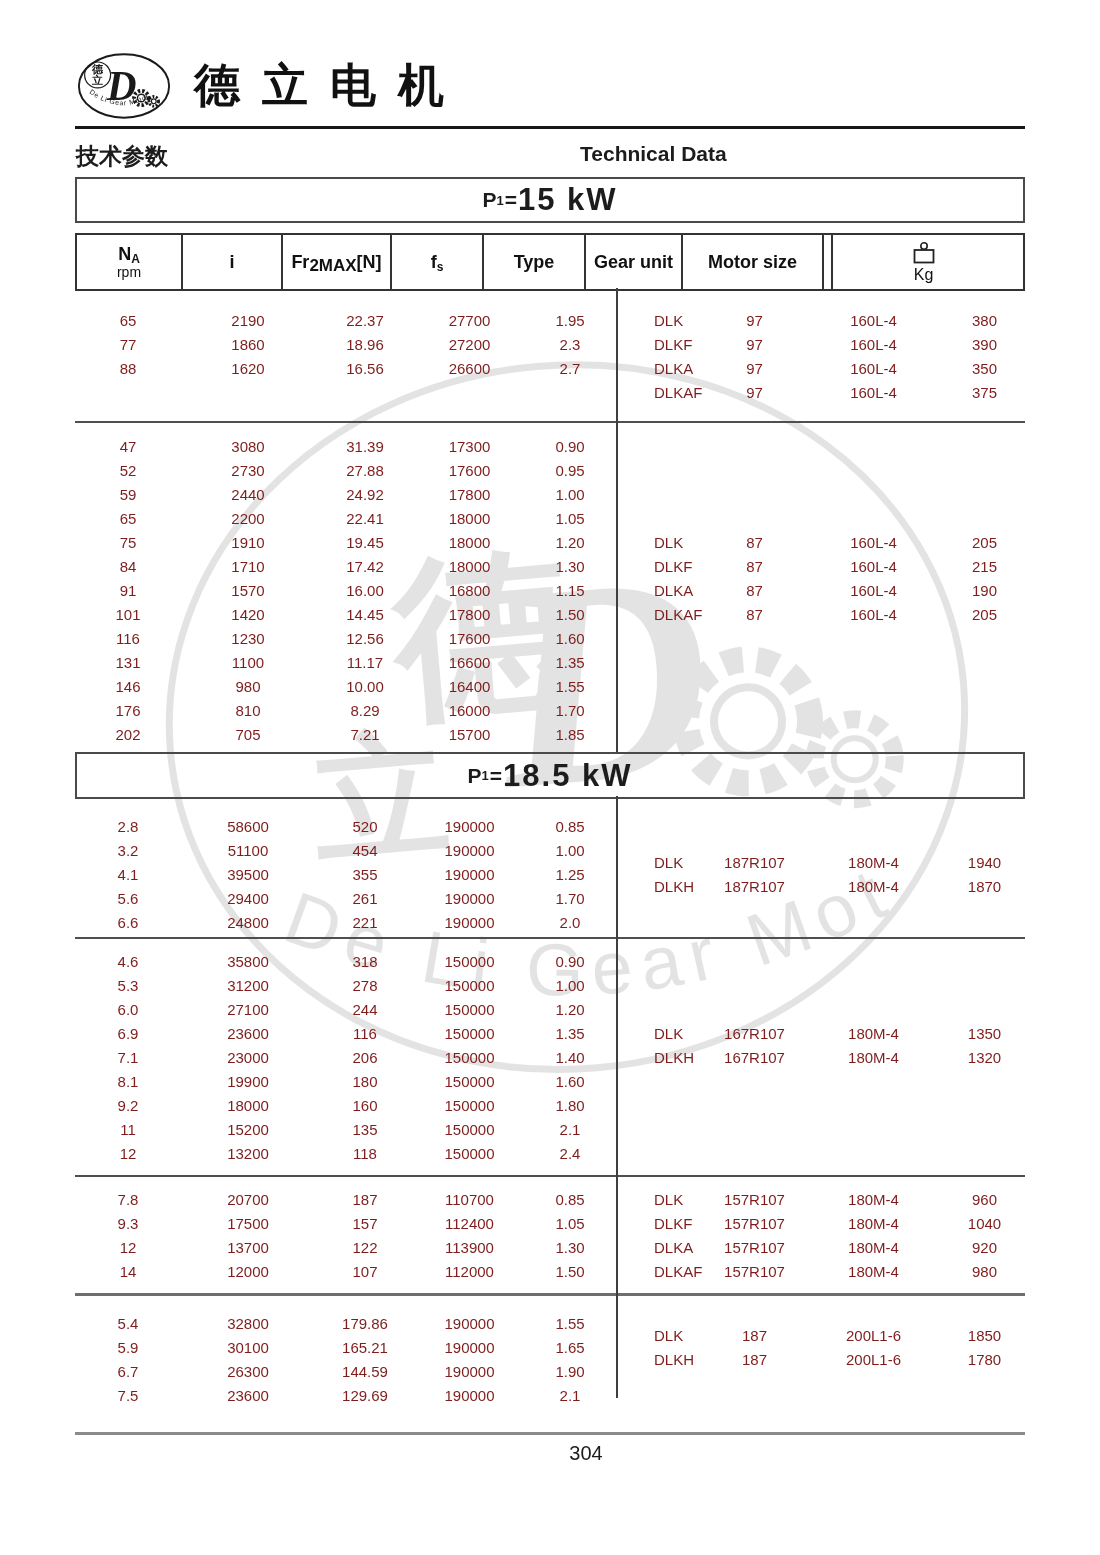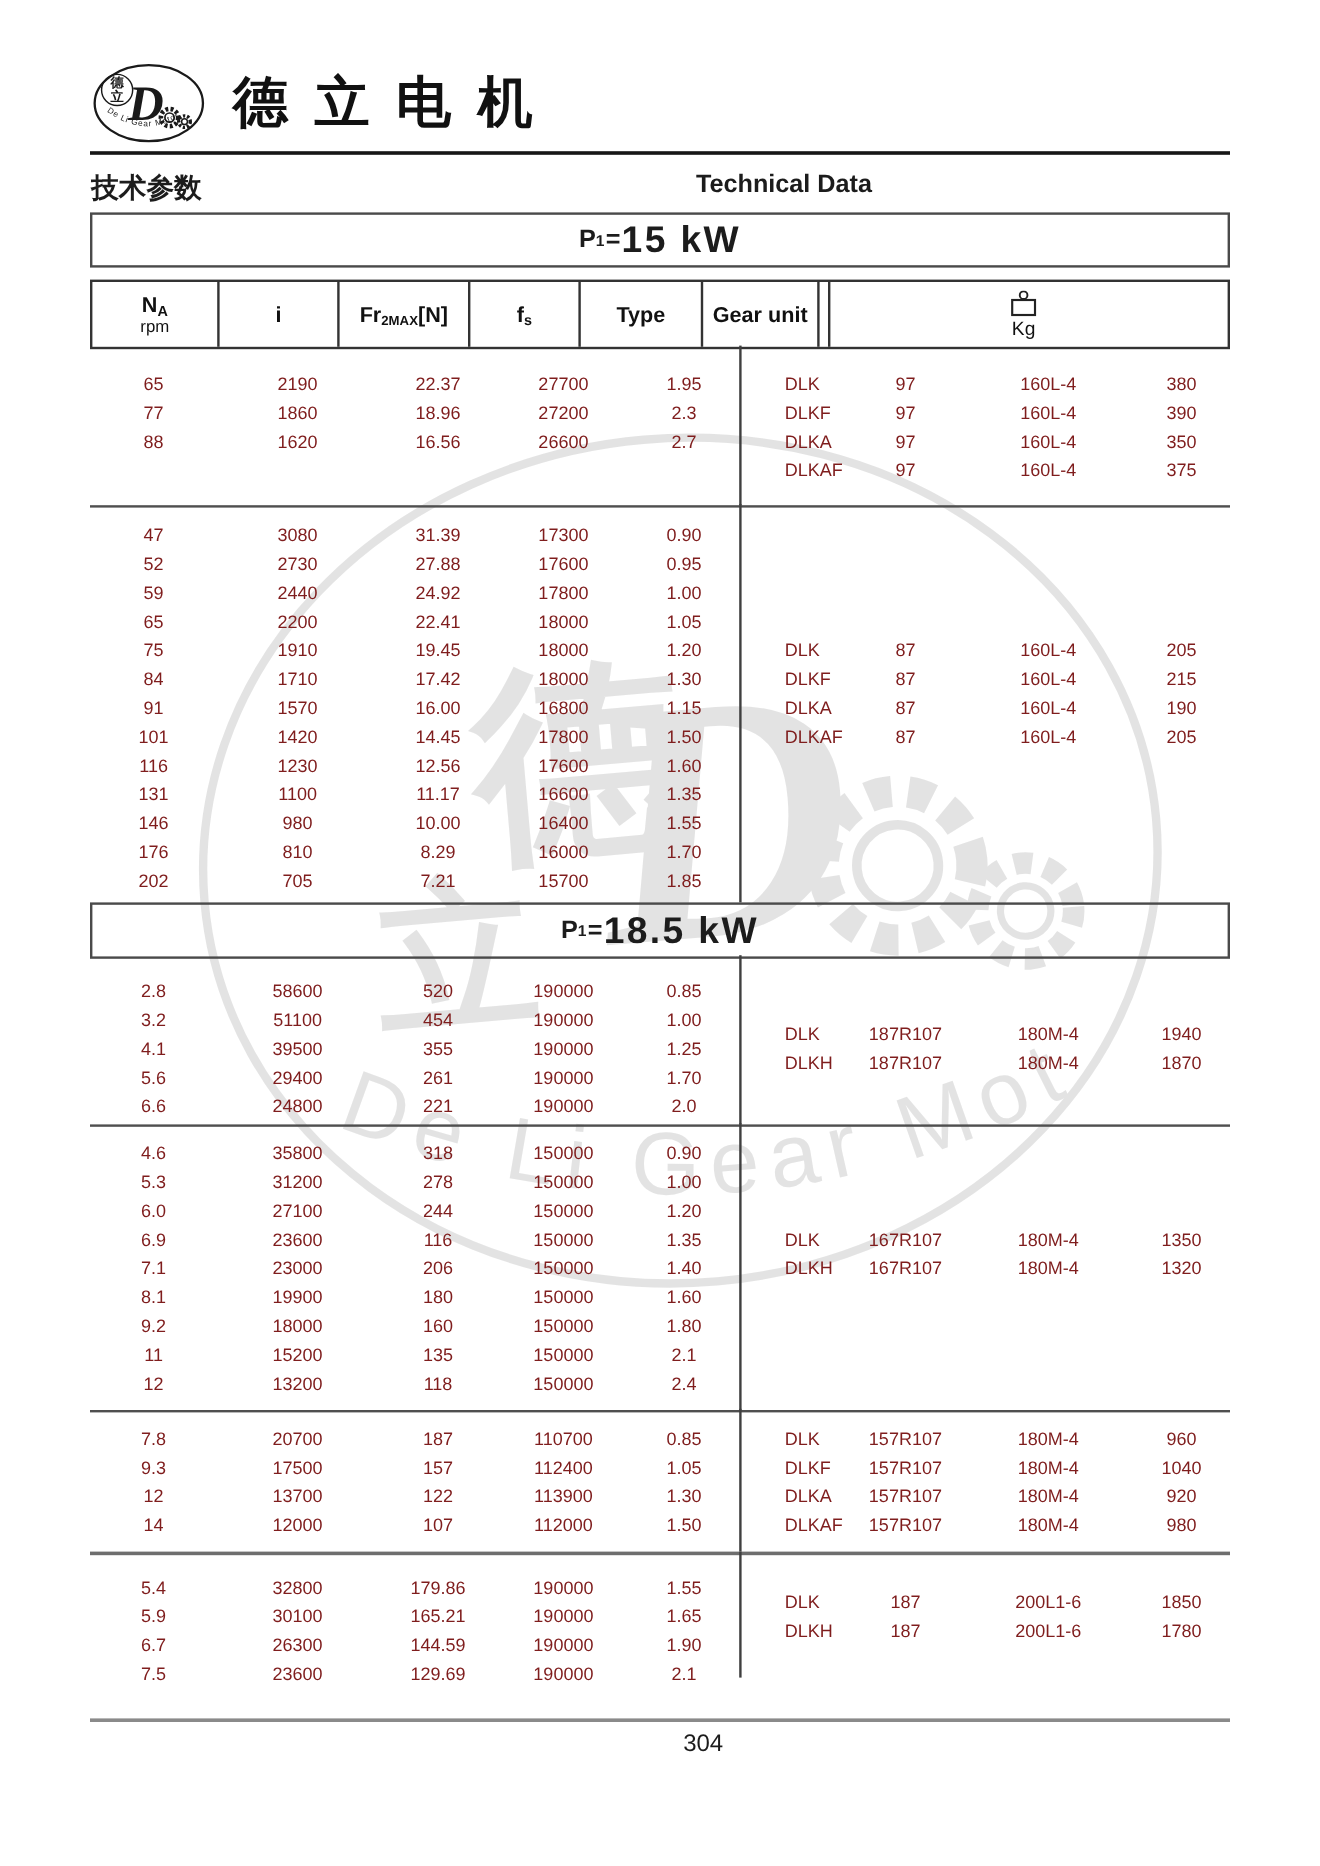--- a/index.html
+++ b/index.html
@@ -31,21 +31,21 @@
   
   .thead{height:58px;display:flex;border:2px solid #333;box-sizing:border-box;position:relative;}
   .hcell{border-right:2px solid #333;box-sizing:border-box;display:flex;flex-direction:column;
          justify-content:center;align-items:center;font-weight:bold;color:#111;}
   .h0{width:106px;}.h1{width:134px;}.h2{width:100px;}.h3{width:109px;}.h4{width:92px;}
   .h5{width:102px;}.h6{width:97px;}.h7{width:141px;}
   .h8{flex:1;border-right:none;position:relative;}
   .h8::before{content:'';position:absolute;left:7px;top:0;bottom:0;width:2px;background:#333;}
   .hmain{font-size:18px;}
   .hsub{font-size:12px;position:relative;top:3px;}
-  .hsub-wide{font-size:11px;position:relative;top:3px;letter-spacing:0;}
+  .hsub-wide{font-size:17px;position:relative;top:3px;letter-spacing:0;}
   .hunit{font-size:14px;font-weight:normal;margin-top:0px;line-height:15px;}
   .kg-label{font-size:16px;font-weight:normal;line-height:16px;margin-top:1px;}
   .wicon{display:block;margin:0 auto;}
   
   .block{position:relative;box-sizing:border-box;}
   .block::after{content:'';position:absolute;left:541px;top:-3px;bottom:0;width:2px;background:#3f3f3f;}
   .block.short::after{bottom:30px;}
   .sep1{border-top:2px solid #4f4f4f;}
   .sep2{border-top:3px solid #6e6e6e;}
   .lrows{position:absolute;left:0;}
@@ -129,20 +129,23 @@
       </div>
       <div class="hcell h4">
         <div><span class="hmain">f</span><span class="hsub">s</span></div>
       </div>
       <div class="hcell h5">
         <div><span class="hmain">Type</span></div>
       </div>
       <div class="hcell h6">
         <div><span class="hmain">Gear unit</span></div>
       </div>
+      <div class="hcell h7">
+        <div><span class="hmain">Motor size</span></div>
+      </div>
       <div class="hcell h8">
         <svg class="wicon" width="28" height="24" viewBox="0 0 28 24">
           <circle cx="14" cy="4" r="3.2" fill="none" stroke="#222" stroke-width="1.6"></circle>
           <rect x="4.5" y="8" width="19" height="12.5" fill="none" stroke="#222" stroke-width="1.8"></rect>
         </svg>
         <div class="kg-label">Kg</div>
       </div>
     </div>
 
     <div id="blocks-0">

